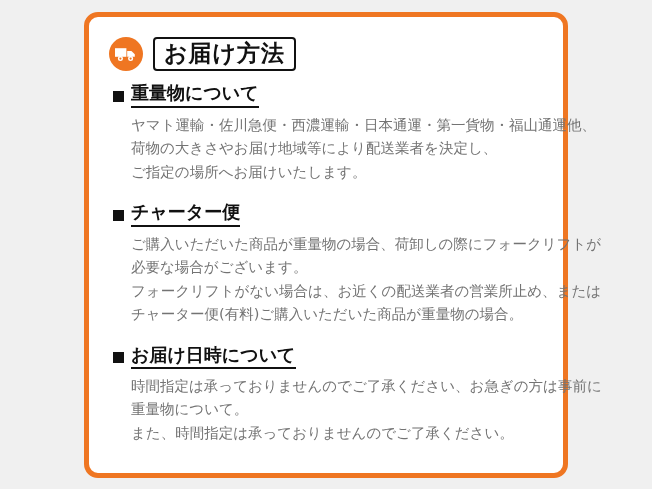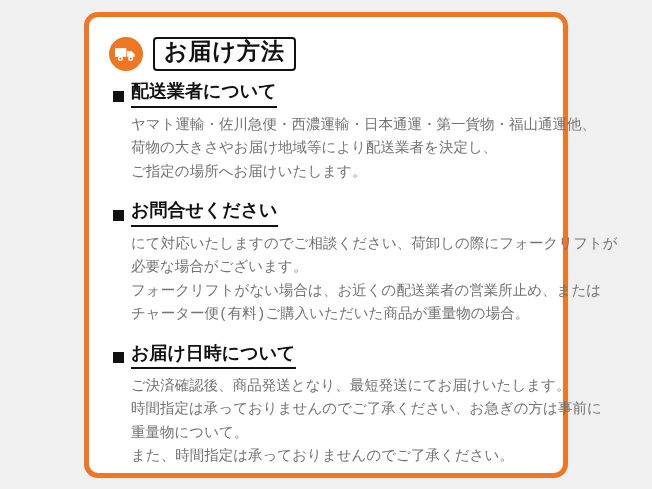--- a/index.html
+++ b/index.html
@@ -11,21 +11,20 @@
     height: 489px;
     background: #f0f0f0;
     font-family: "DejaVu Sans", "Liberation Sans", sans-serif;
     overflow: hidden;
   }
   .page {
     position: relative;
     width: 652px;
     height: 489px;
     background: #f0f0f0;
-    font-family: Liberation Mono, monospace;
   }
   .card {
     position: absolute;
     left: 84px;
     top: 12px;
     width: 484px;
     height: 466px;
     box-sizing: border-box;
     background: #ffffff;
     border: 5px solid #ef7622;
@@ -122,49 +121,48 @@
           </svg>
         </div>
         <div class="title-box">
           <div class="title-text">お届け方法</div>
         </div>
       </div>
 
       <div class="section">
         <div class="sec-head">
           <span class="sq"></span>
-          <span class="sec-title">配送業者について</span>
+          <span class="sec-title">重量物について</span>
         </div>
         <div class="sec-body">
           <div class="line">ヤマト運輸・佐川急便・西濃運輸・日本通運・第一貨物・福山通運他、</div>
           <div class="line">荷物の大きさやお届け地域等により配送業者を決定し、</div>
           <div class="line">ご指定の場所へお届けいたします。</div>
         </div>
       </div>
 
       <div class="section">
         <div class="sec-head">
           <span class="sq"></span>
-          <span class="sec-title">お問合せください</span>
+          <span class="sec-title">チャーター便</span>
         </div>
         <div class="sec-body">
-          <div class="line">にて対応いたしますのでご相談ください、荷卸しの際にフォークリフトが</div>
+          <div class="line">ご購入いただいた商品が重量物の場合、荷卸しの際にフォークリフトが</div>
           <div class="line">必要な場合がございます。</div>
           <div class="line">フォークリフトがない場合は、お近くの配送業者の営業所止め、または</div>
           <div class="line">チャーター便(有料)ご購入いただいた商品が重量物の場合。</div>
         </div>
       </div>
 
       <div class="section">
         <div class="sec-head">
           <span class="sq"></span>
           <span class="sec-title">お届け日時について</span>
         </div>
         <div class="sec-body">
-          <div class="line">ご決済確認後、商品発送となり、最短発送にてお届けいたします。</div>
           <div class="line">時間指定は承っておりませんのでご了承ください、お急ぎの方は事前に</div>
           <div class="line">重量物について。</div>
           <div class="line">また、時間指定は承っておりませんのでご了承ください。</div>
         </div>
       </div>
 
     </div>
   </div>
 </div>
 

